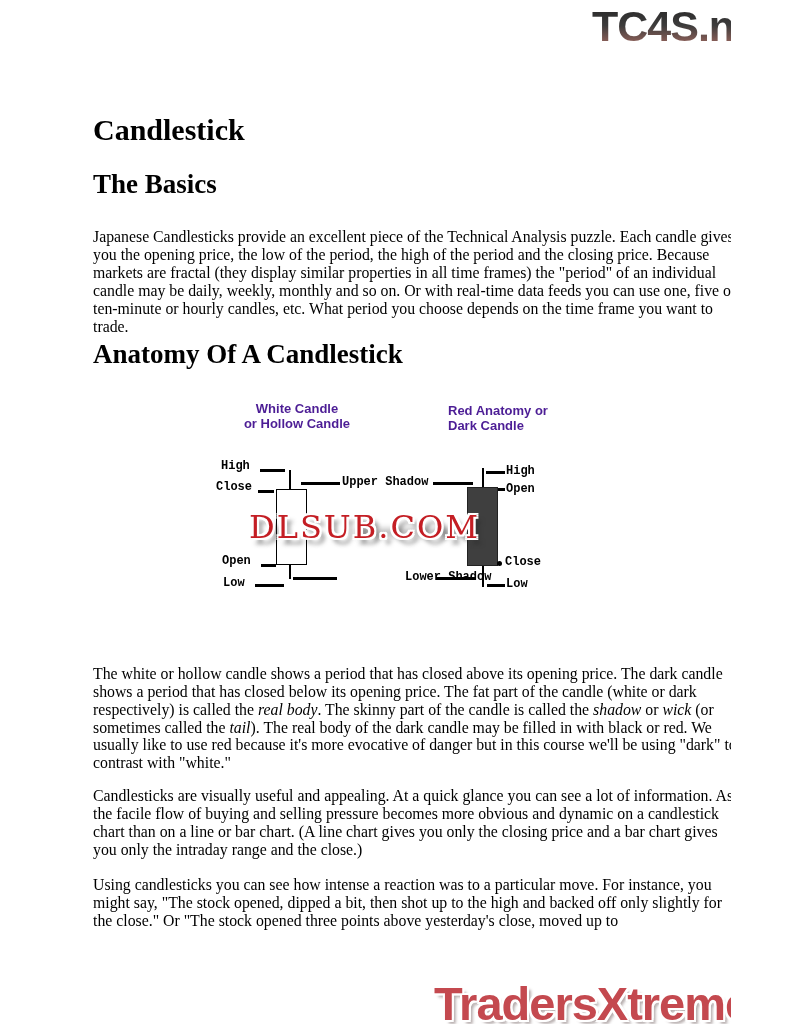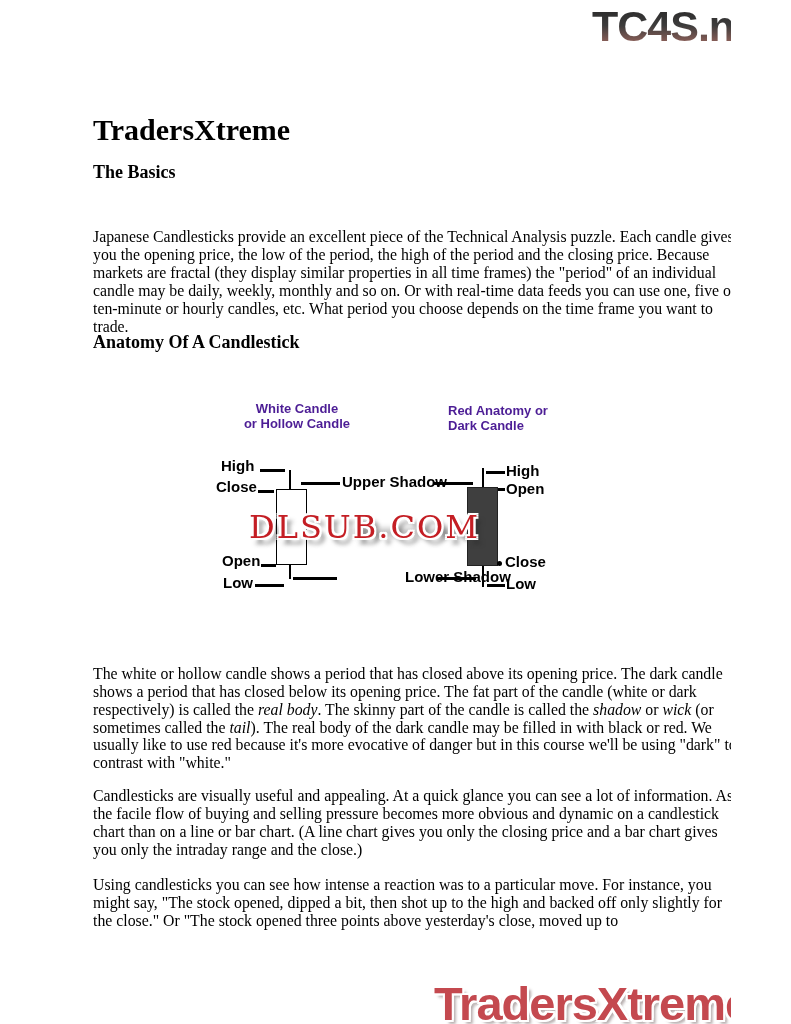--- a/index.html
+++ b/index.html
@@ -5,33 +5,33 @@
   html,body{margin:0;padding:0;background:#fff;}
   .page{position:relative;width:731px;height:1024px;background:var(--page-bg,#fff);overflow:hidden;
         font-family:"Liberation Serif",serif;color:var(--text,#000);}
   
   .tc4s{position:absolute;left:592px;top:2px;font-family:"Liberation Sans",sans-serif;
         font-weight:bold;font-size:43px;letter-spacing:-1px;
         background:linear-gradient(180deg,#242424 0%,#3d3c3c 48%,#8a5f58 82%,#96695f 100%);
         -webkit-background-clip:text;background-clip:text;color:transparent;}
   
   .h1{position:absolute;left:93px;top:93px;font-size:30px;font-weight:bold;}
-  .h2{position:absolute;left:93px;font-size:18px;font-weight:bold;}
+  .h2{position:absolute;left:93px;font-size:27px;font-weight:bold;}
   .h2.basics{top:147px;}
   .h2.anatomy{top:317px;}
   .para{position:absolute;left:93px;width:646px;font-size:15.8px;line-height:17.9px;}
   .p1{top:191px;margin-top:37px;}
   .intro{top:361px;}
   .p2{top:649px;}
   .p3{top:771px;}
   .p4{top:860px;}
   
   .diagram{position:absolute;left:205px;top:393px;width:360px;height:216px;}
-  .dlabel{position:absolute;font-family:Liberation Sans, sans-serif;font-weight:bold;
-          font-size:15px;line-height:14px;color:#000;white-space:nowrap;}
+  .dlabel{position:absolute;font-family:Liberation Mono, monospace;font-weight:bold;
+          font-size:12px;line-height:14px;color:#000;white-space:nowrap;}
   .dtitle{position:absolute;font-family:"Liberation Sans",sans-serif;font-weight:bold;
           font-size:13px;line-height:15px;color:#4c1d95;}
   .dash{position:absolute;height:3px;background:#000;}
   .wick{position:absolute;width:2px;background:#000;}
   .body-white{position:absolute;left:71px;top:96px;width:31px;height:76px;
               background:#fff;border:1px solid #000;box-sizing:border-box;}
   .body-dark{position:absolute;left:262px;top:94px;width:31px;height:79px;
              background:var(--dark-body,#3f3f3f);border:1px solid #222;box-sizing:border-box;}
   .dot{position:absolute;width:5px;height:5px;border-radius:50%;background:#000;}
   .smudge{position:absolute;left:150px;top:136px;width:112px;height:8px;background:#4a4a4a;
@@ -51,21 +51,21 @@
                        4px 4px 3px rgba(90,70,70,.45);}
   .it{font-style:italic;}
 </style>
 </head>
 <body>
 
 <div class="page">
 
   <div class="tc4s">TC4S.net</div>
 
-  <h1 class="h1">TradersXtreme</h1>
+  <h1 class="h1">Candlestick</h1>
 
   <h2 class="h2 basics">The Basics</h2>
 
   <p class="para p1">Japanese Candlesticks provide an excellent piece of the Technical Analysis puzzle. Each candle gives you the opening price, the low of the period, the high of the period and the closing price. Because markets are fractal (they display similar properties in all time frames) the "period" of an individual candle may be daily, weekly, monthly and so on. Or with real-time data feeds you can use one, five or ten-minute or hourly candles, etc. What period you choose depends on the time frame you want to trade.</p>
 
   <h2 class="h2 anatomy">Anatomy Of A Candlestick</h2>
 
 
   <div class="diagram">
 

